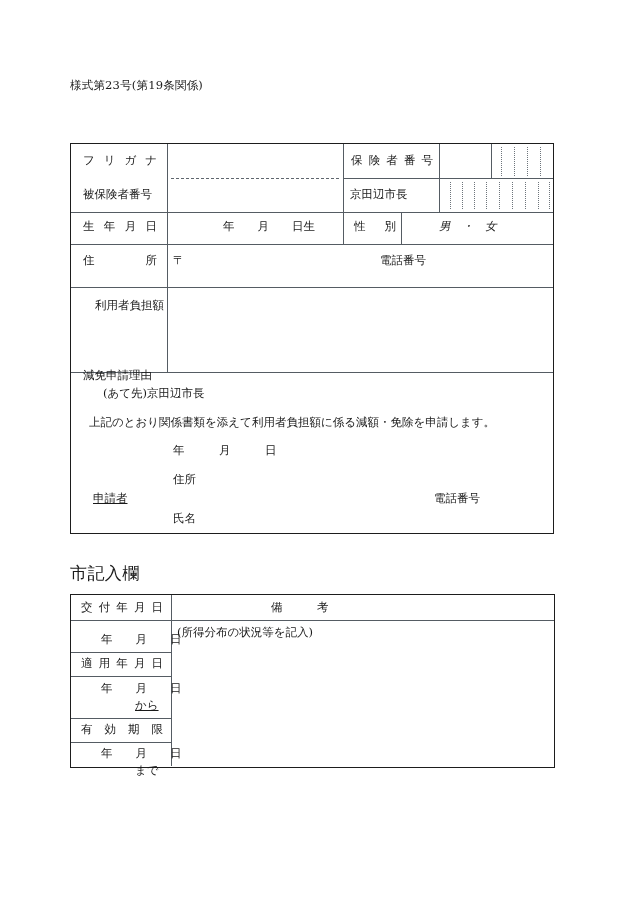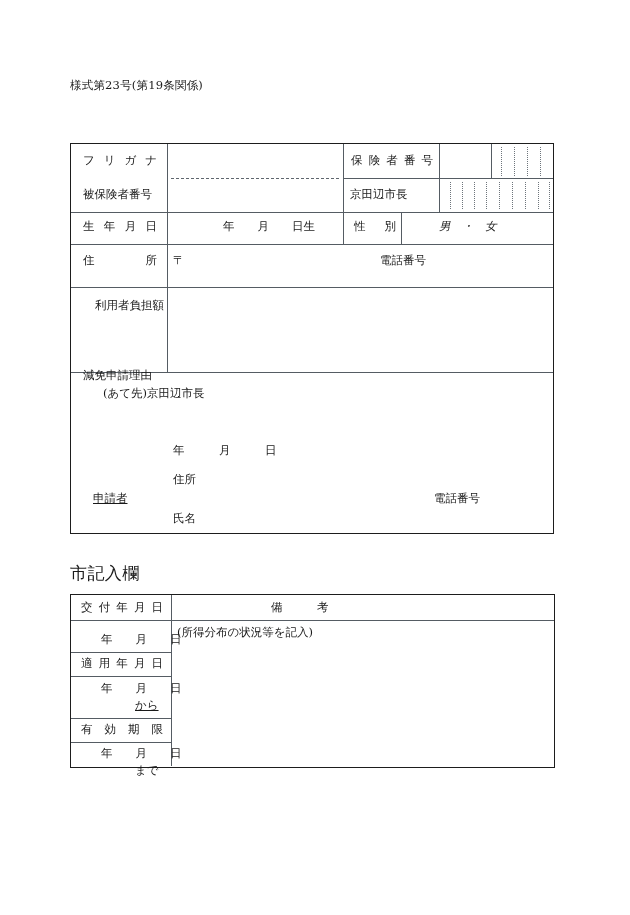--- a/index.html
+++ b/index.html
@@ -182,20 +182,21 @@
         <span>住</span>
         <span>所</span>
       </div>
     <div class="cell" style="left:102px; top:110px;">〒</div>
     <div class="cell" style="left:309px; top:110px;">電話番号</div>
 
     <div class="cell" style="left:12px; top:155px;margin-left:12px;">利用者負担額</div>
     <div class="cell" style="left:12px; top:179px;margin-top:46px;">減免申請理由</div>
 
     <div class="cell" style="left:32px; top:243px;">(あて先)京田辺市長</div>
+    <div class="cell" style="left:18px; top:272px;">上記のとおり関係書類を添えて利用者負担額に係る減額・免除を申請します。</div>
     <div class="cell" style="left:102px; top:300px;">年　　　月　　　日</div>
 
     <div class="cell" style="left:102px; top:329px;">住所</div>
     <div class="cell" style="left:22px; top:348px;text-decoration:underline;">申請者</div>
     <div class="cell" style="left:363px; top:348px;">電話番号</div>
     <div class="cell" style="left:102px; top:368px;">氏名</div>
   </div>
 
   <div class="section-label">市記入欄</div>
 

